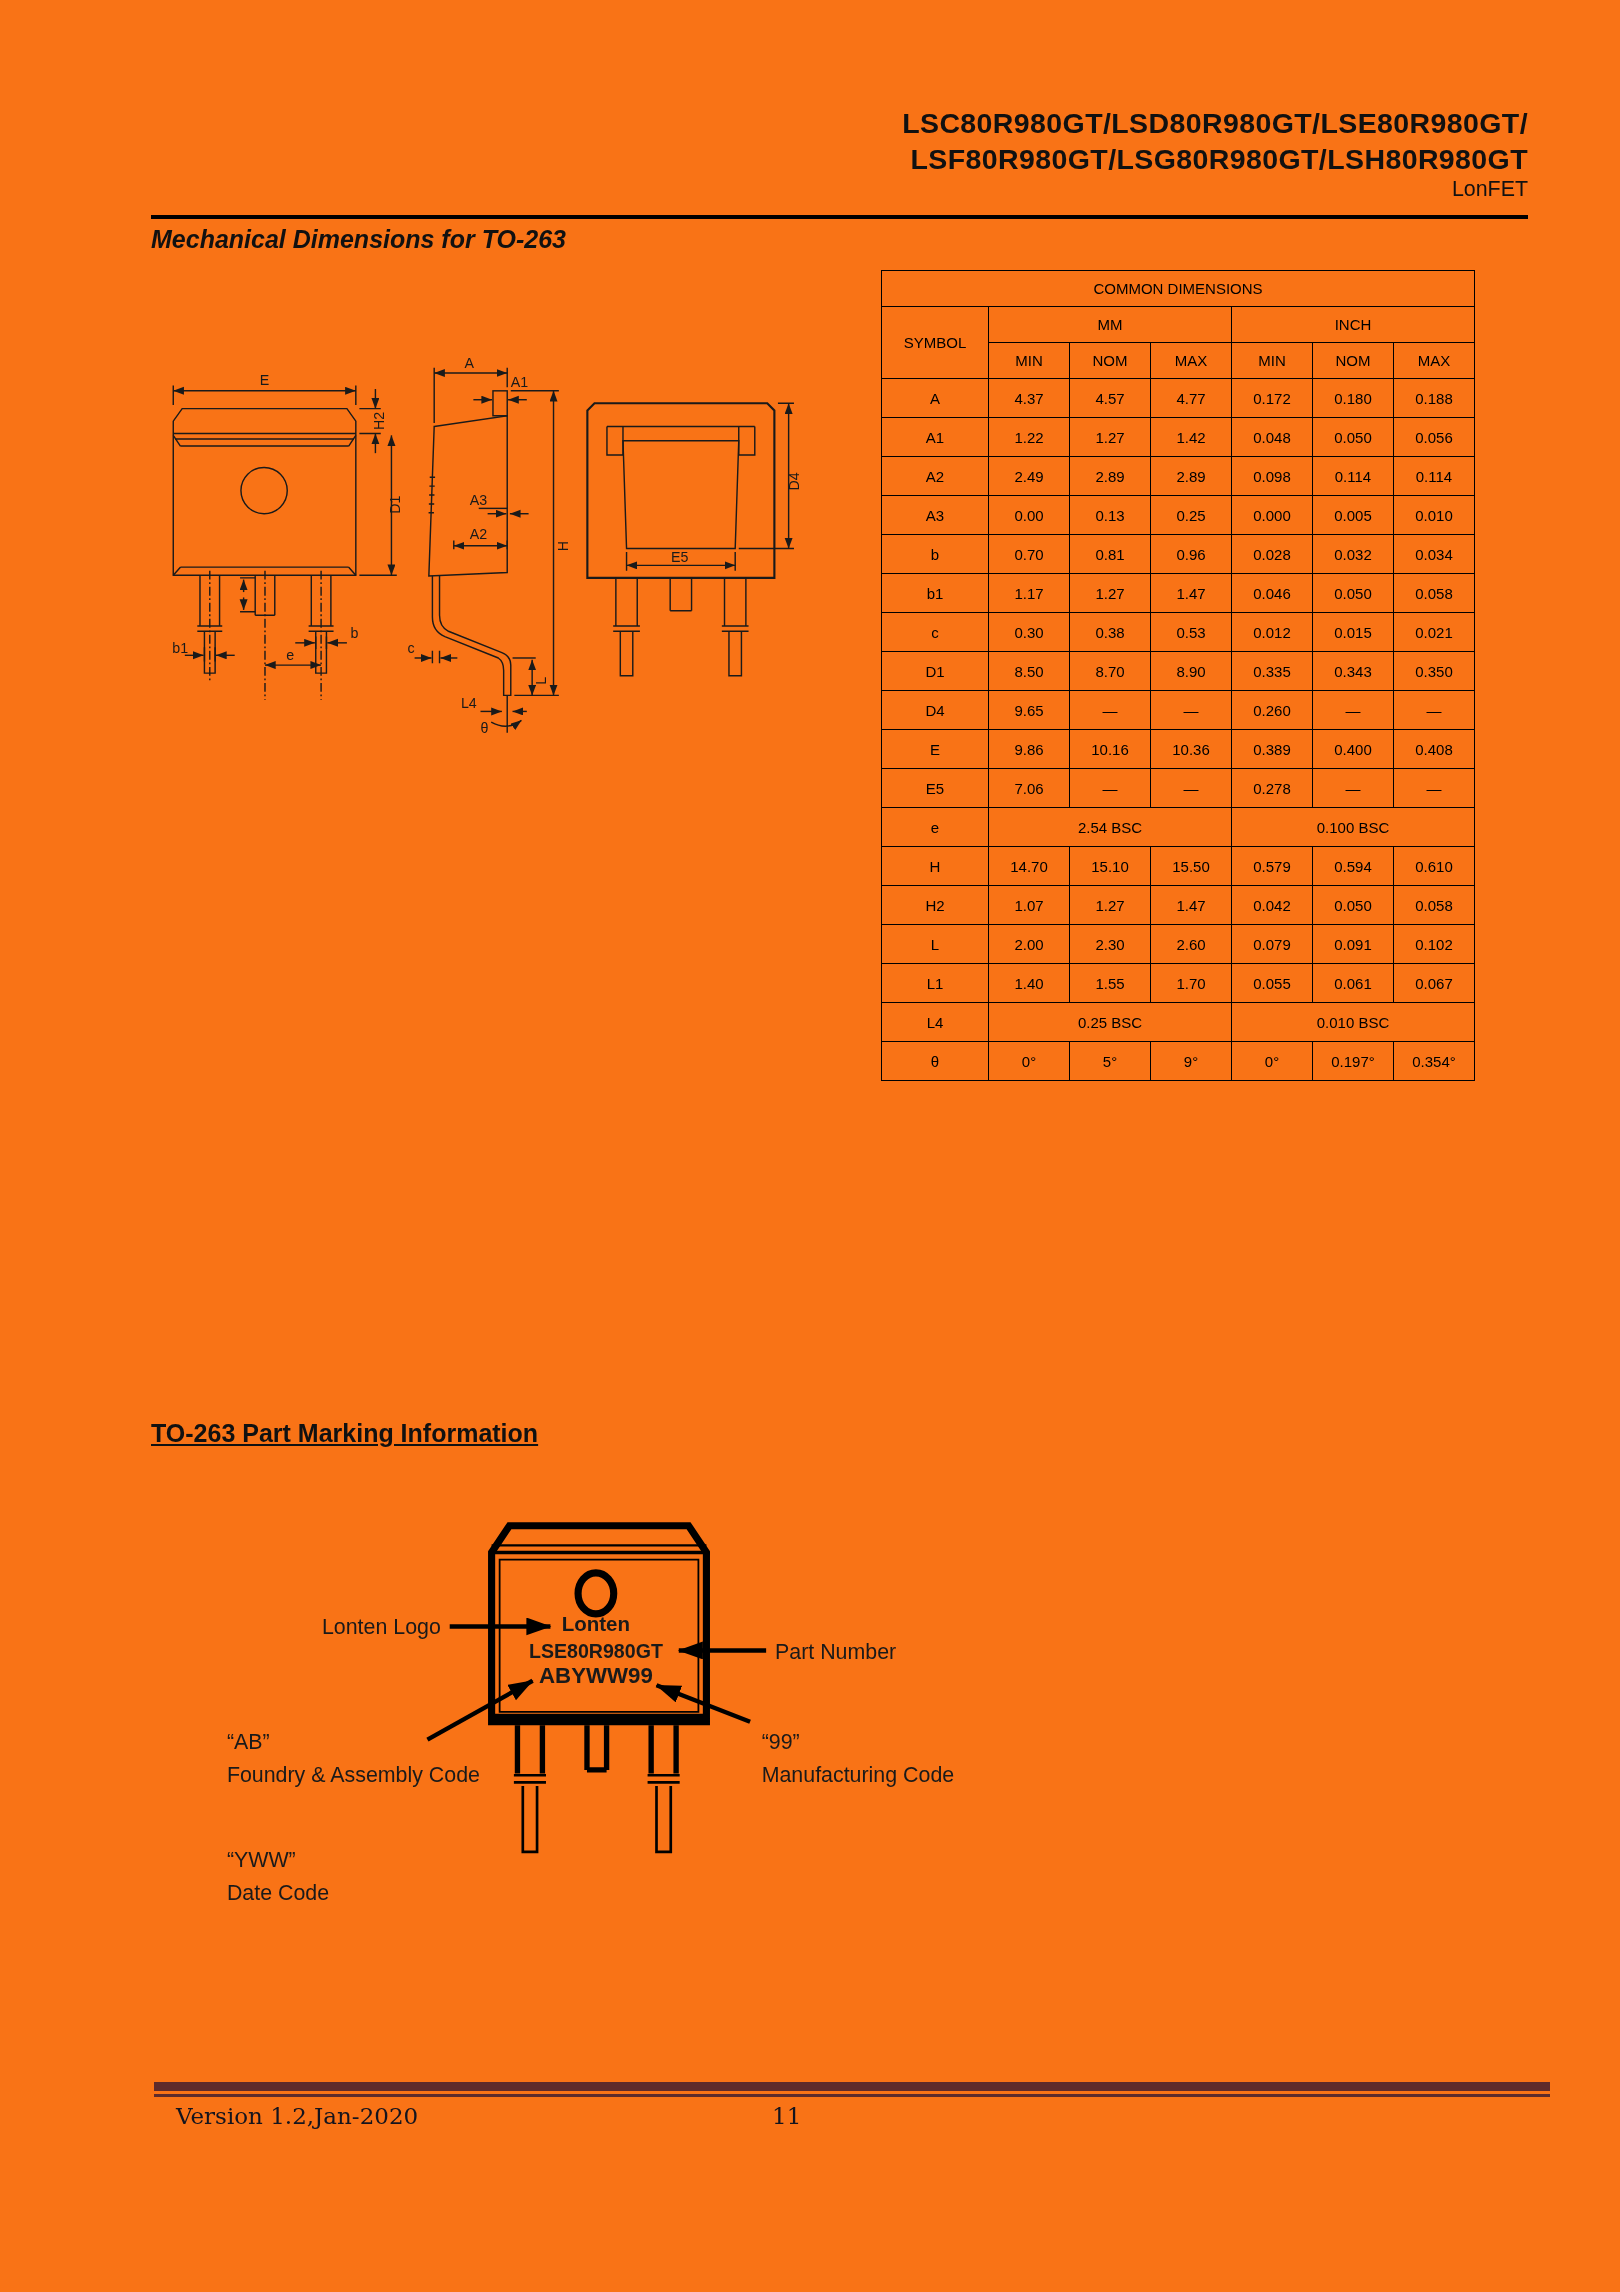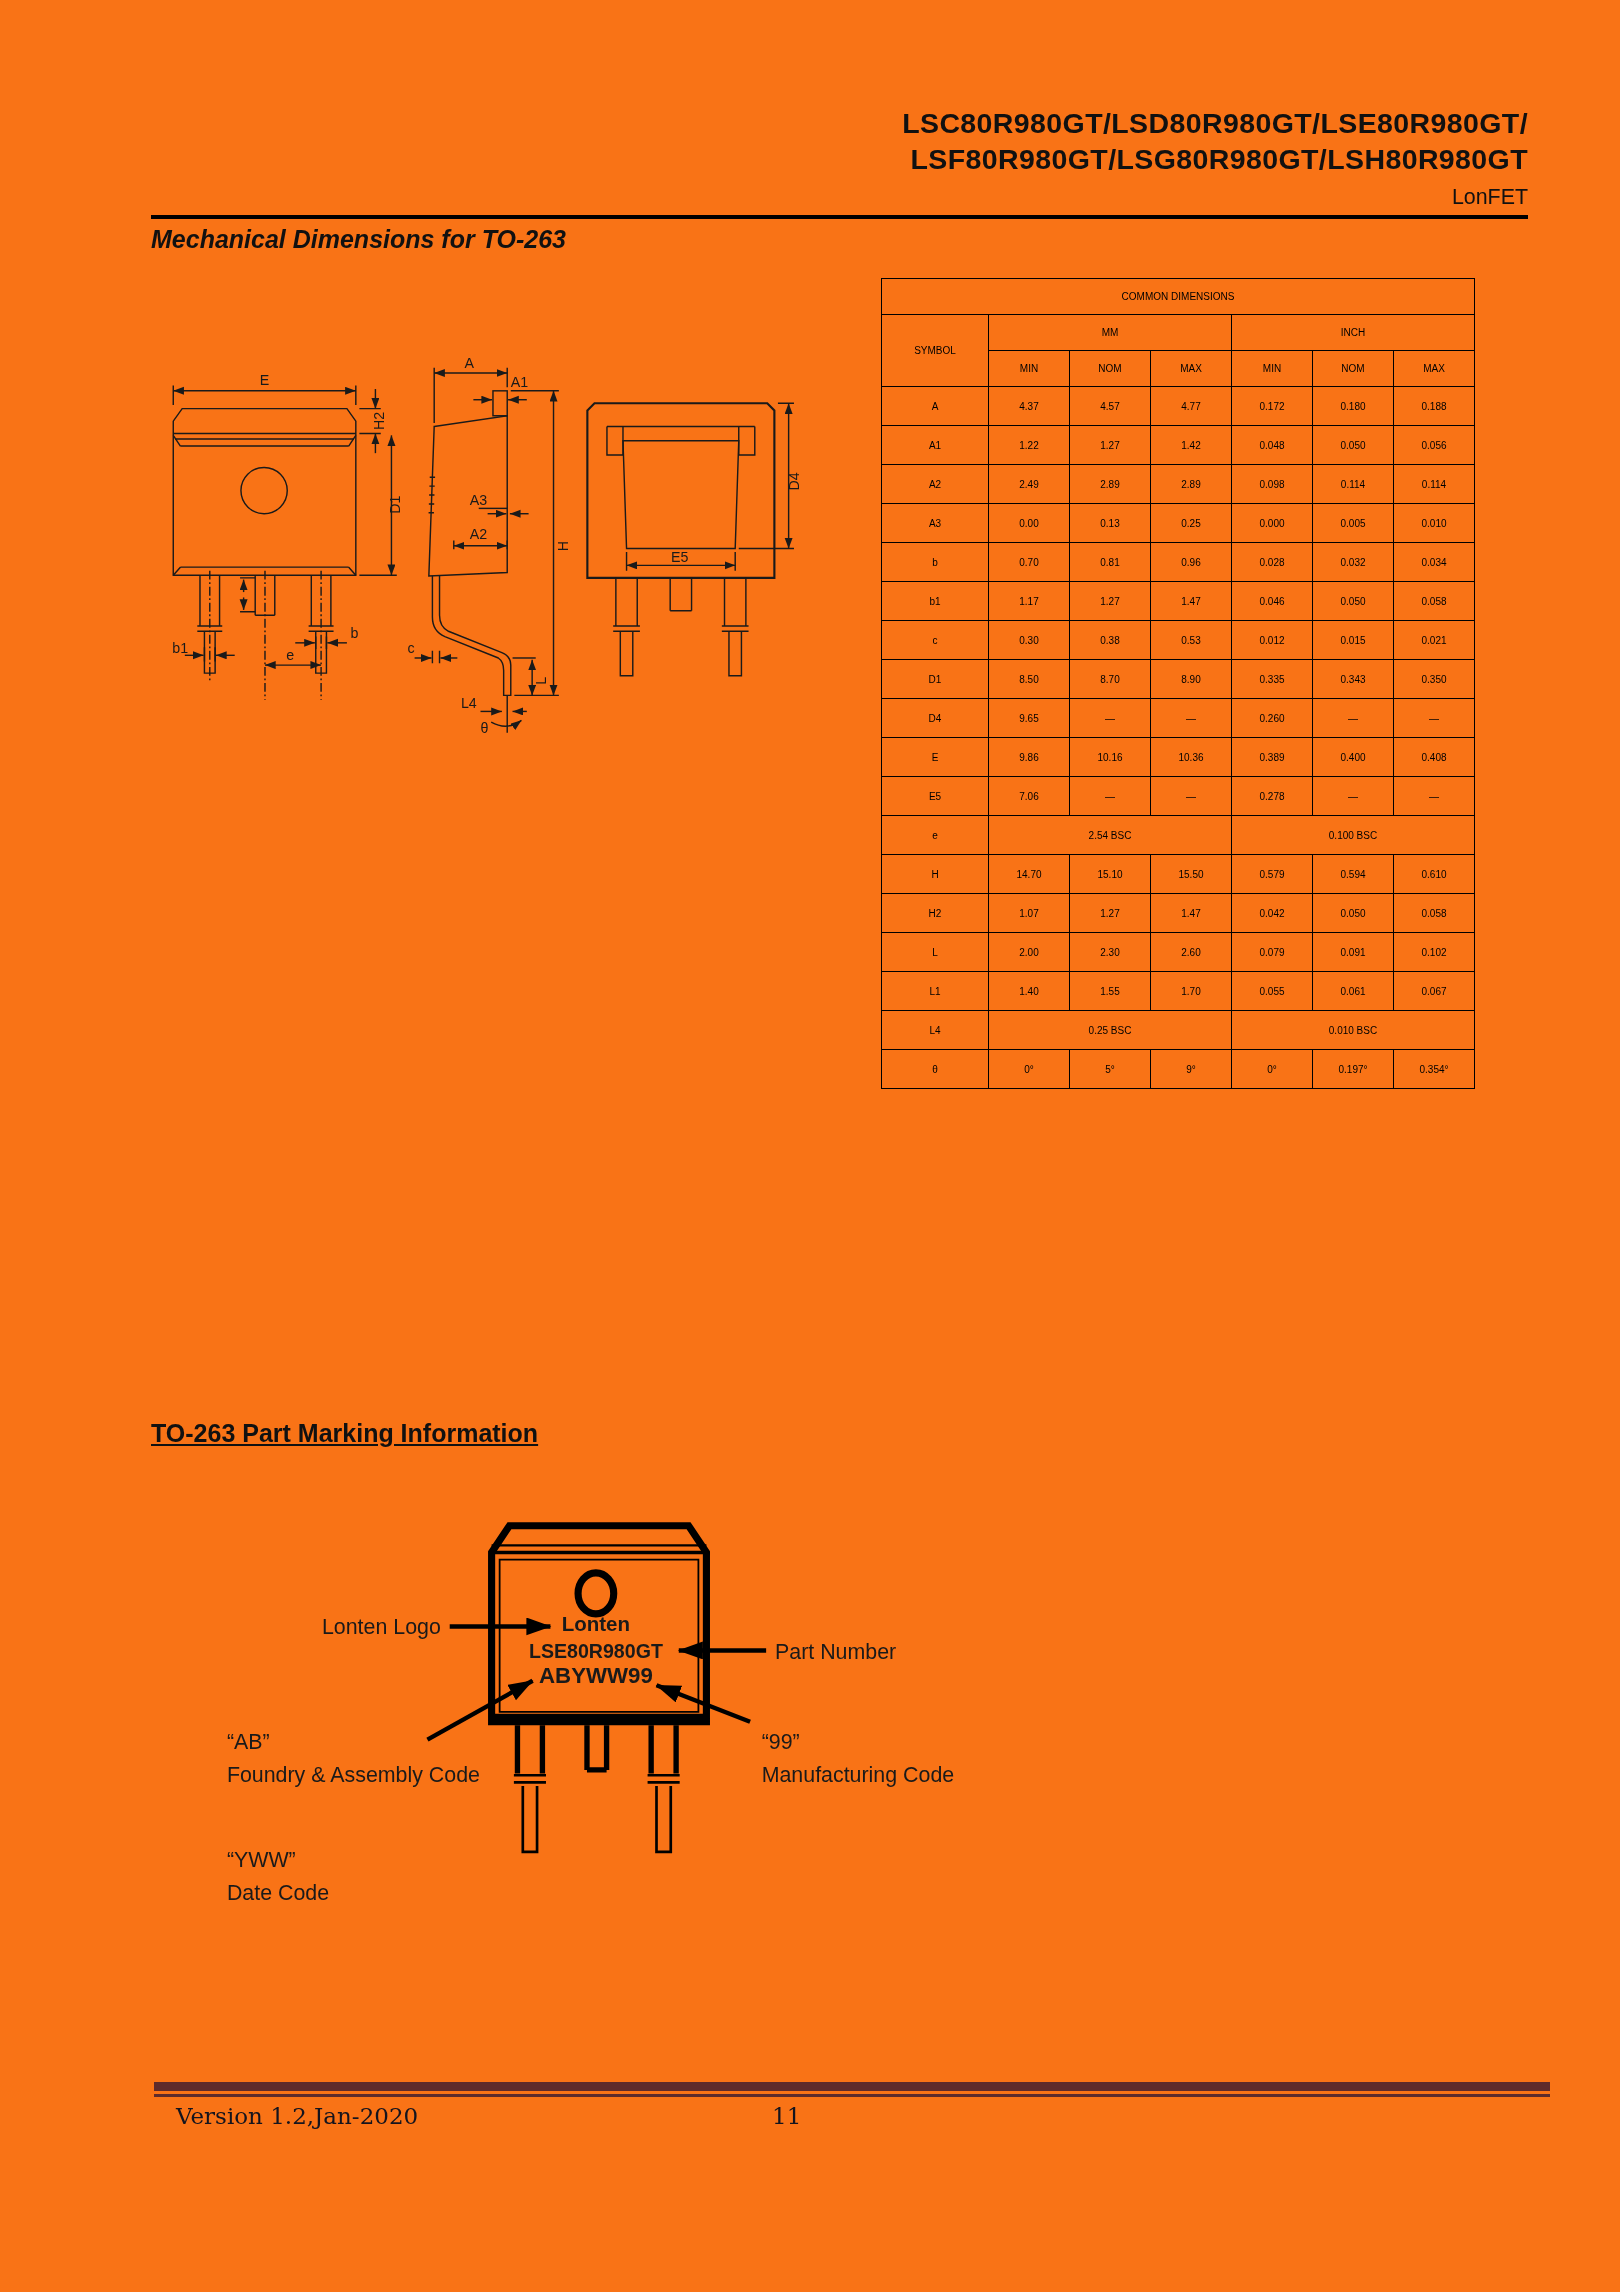--- a/index.html
+++ b/index.html
@@ -4,29 +4,29 @@
 <style>
   html,body{margin:0;padding:0;background:#888;}
   .page{
     position:relative;width:1621px;height:2293px;background:#f97316;
     font-family:"Liberation Sans",sans-serif;color:#111;overflow:hidden;
     margin:0 auto;
   }
   
   .hdr{position:absolute;top:105px;right:93px;text-align:right;}
   .hdr .t{font-size:28.5px;font-weight:bold;line-height:36px;letter-spacing:0.4px;}
-  .hdr .b{font-size:21.4px;line-height:25px;margin-top:8px;}
+  .hdr .b{font-size:21.4px;line-height:25px;margin-top:0;}
   .hrule{position:absolute;left:151px;top:215px;width:1377px;height:3.6px;background:#000;}
   .sec-title{position:absolute;left:151px;font-size:25px;font-weight:bold;}
   .sec1{top:225px;font-style:italic;}
   .sec2{top:1419px;text-decoration:underline;}
   
   .dimtbl{
-    position:absolute;left:881px;top:278px;border-collapse:collapse;
-    table-layout:fixed;font-size:10px;color:#000;
+    position:absolute;left:881px;top:270px;border-collapse:collapse;
+    table-layout:fixed;font-size:15px;color:#000;
   }
   .dimtbl th,.dimtbl td{
     border:0.9px solid #000;text-align:center;vertical-align:middle;
     font-weight:normal;padding:0 1.8px;
   }
   .dimtbl{border:1.8px solid #000;}
   .dimtbl thead tr{height:36px;}
   .dimtbl tbody tr{height:39px;}
   .col-sym{width:107px;} .col-v{width:81px;}
   

